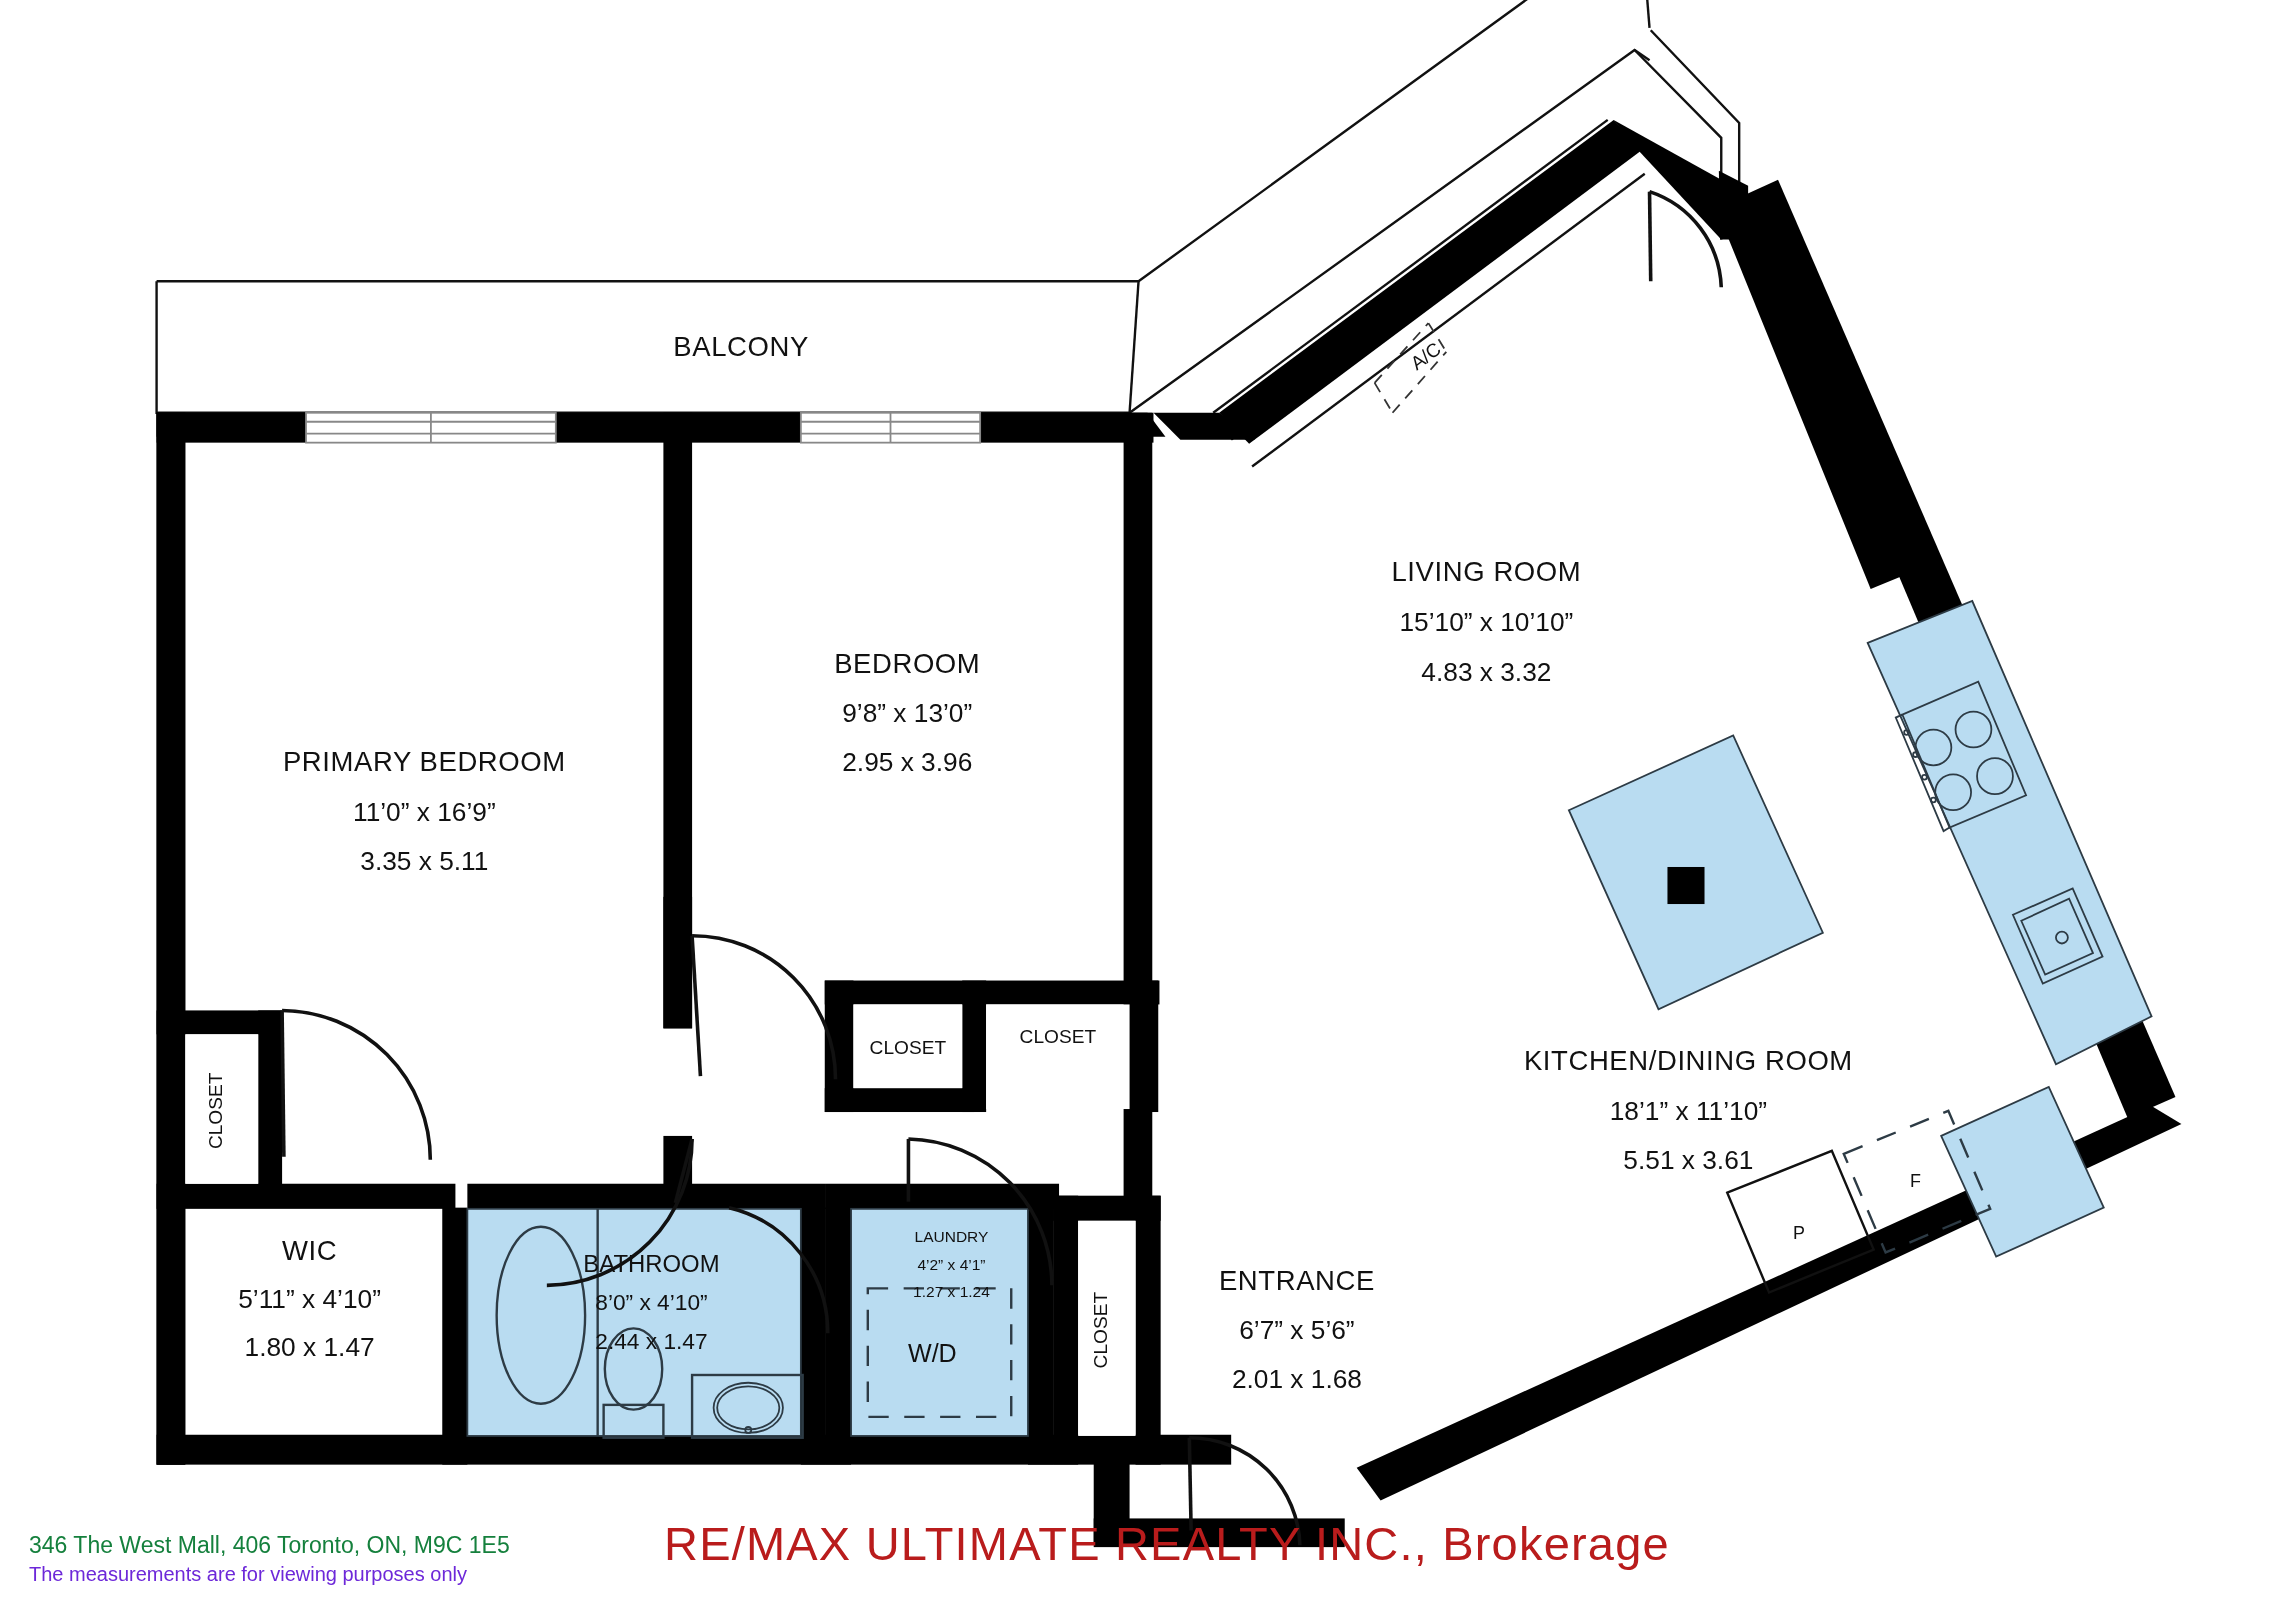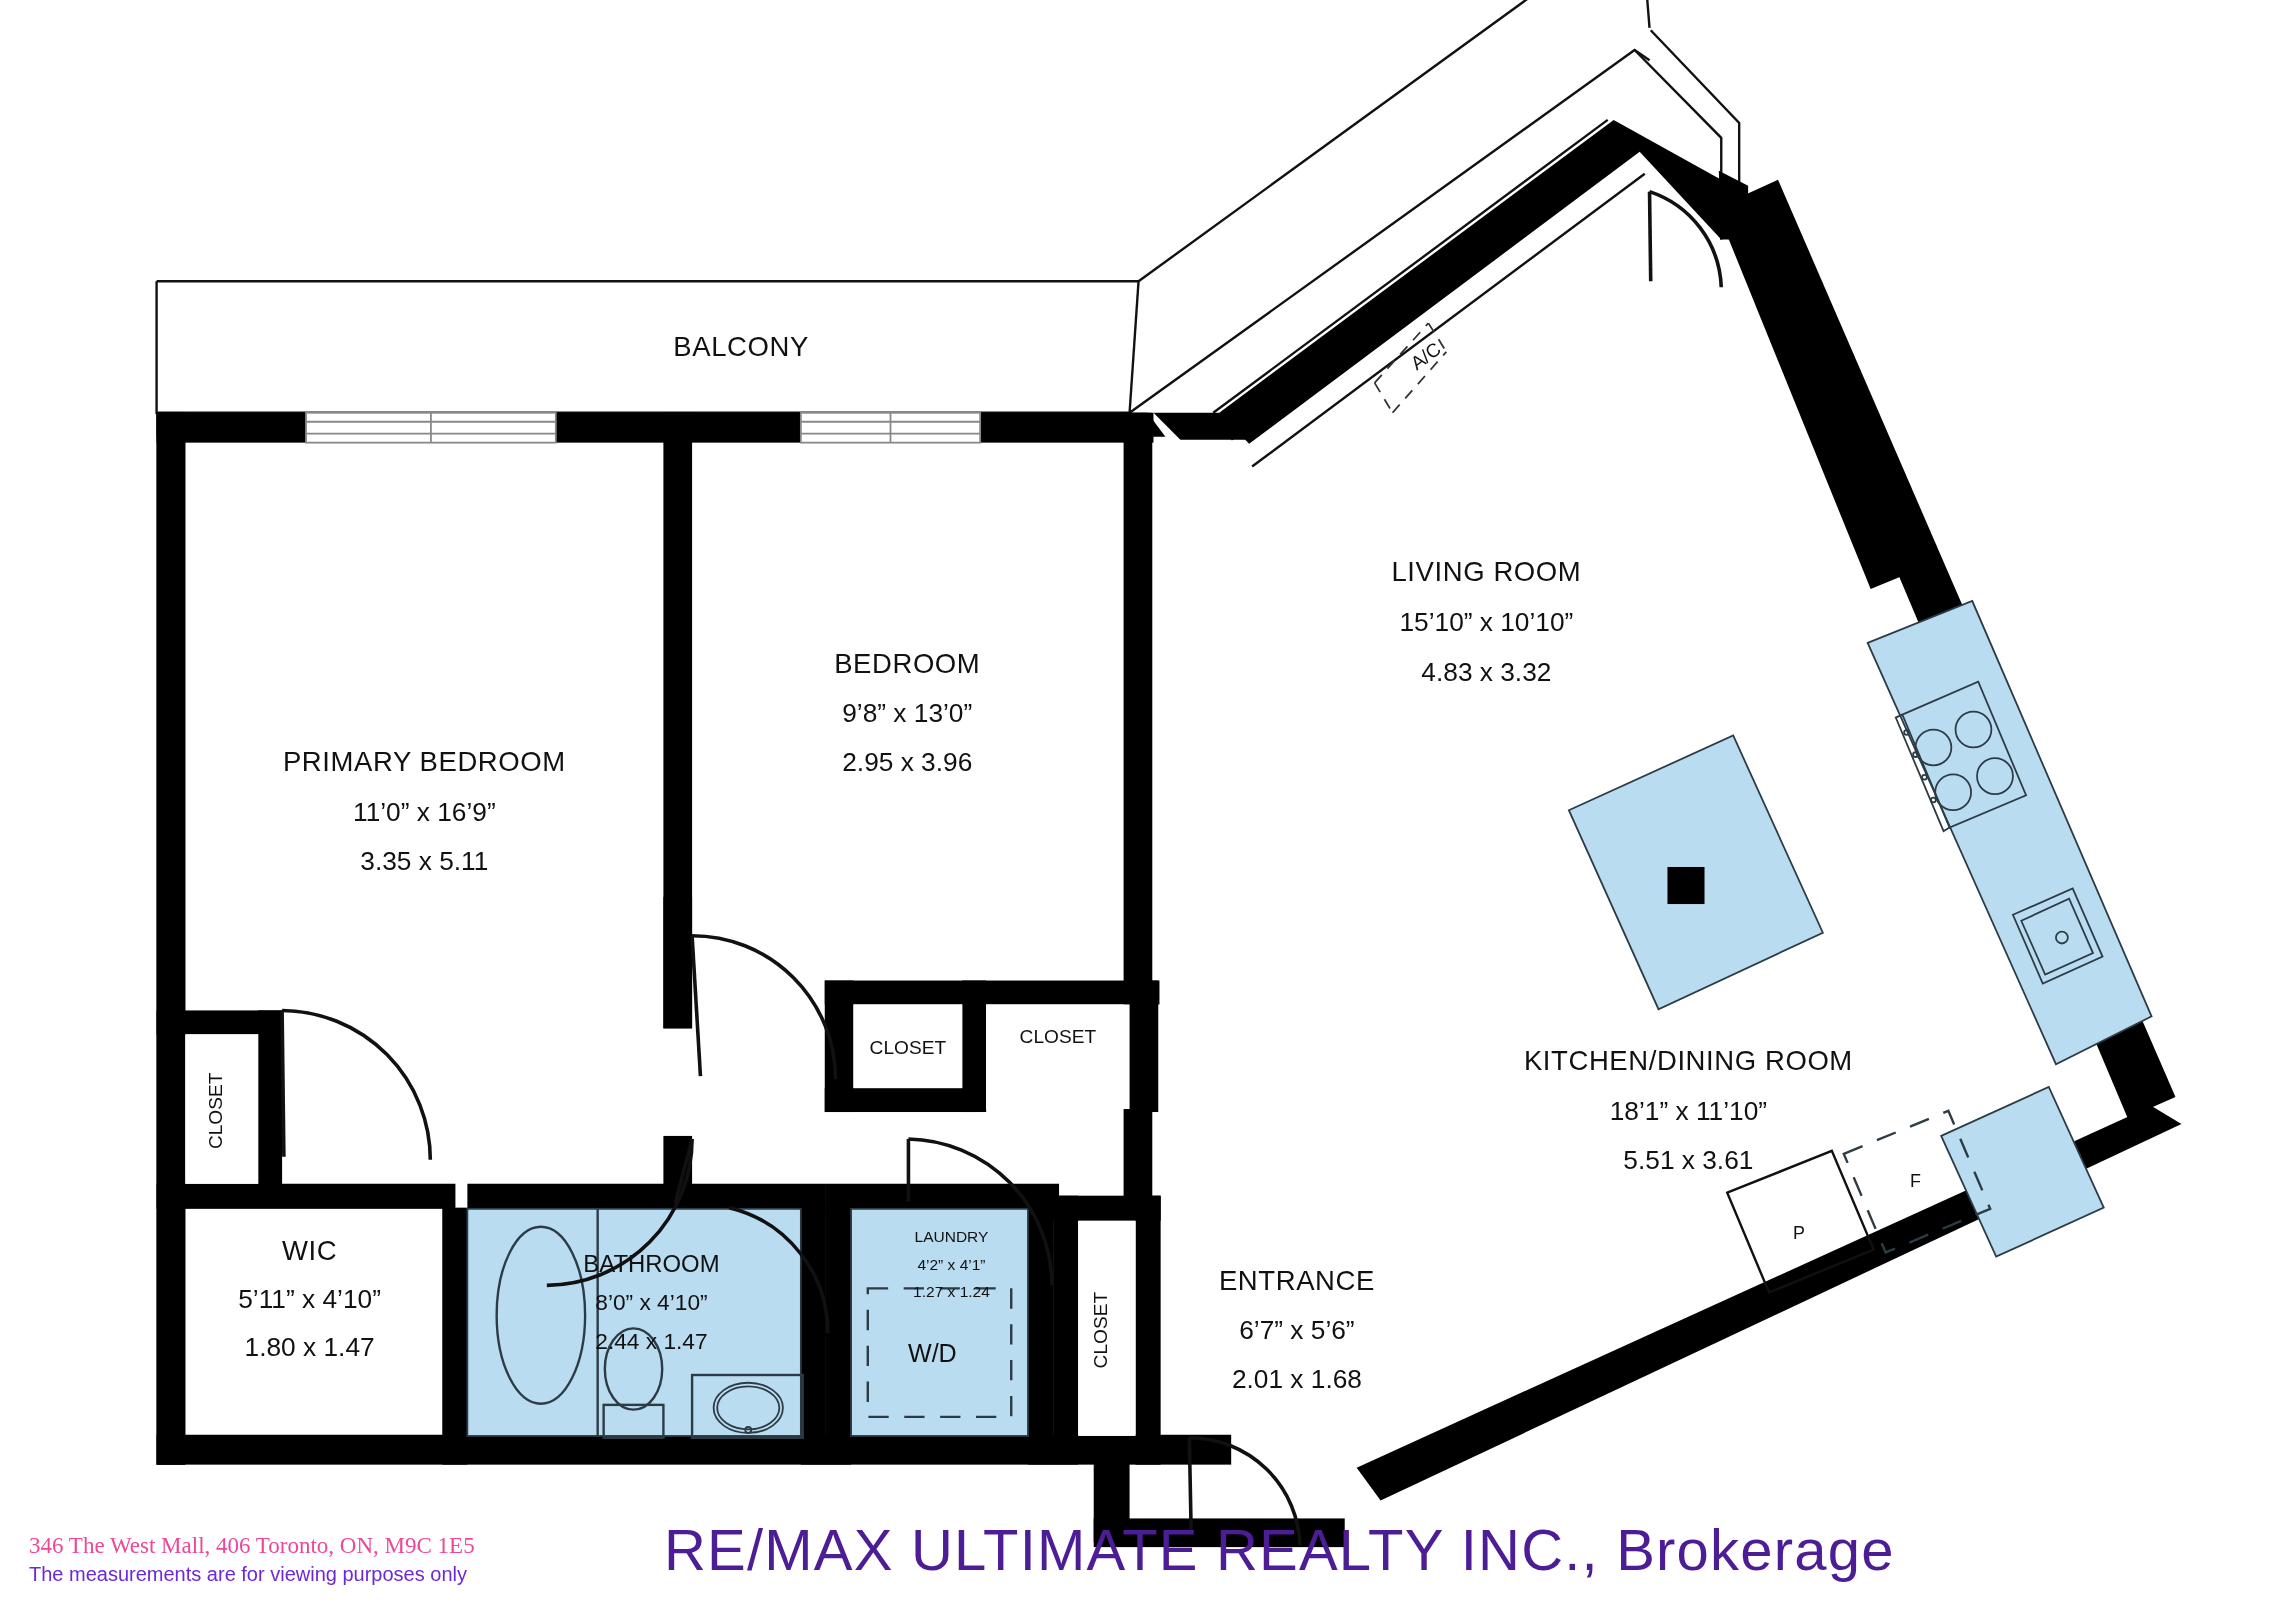--- a/index.html
+++ b/index.html
@@ -47,39 +47,39 @@
   .lbl-micro  { font-size: 30px; }
 
   #footer {
     position: absolute;
     left: 29px;
     top: 1530px;
     width: 897px;
   }
   #footer .addr {
     font-size: 23px;
-    color: #ec4899;
+    color: #15803d;
     line-height: 1.35;
     white-space: nowrap;
-    font-family: Liberation Serif, serif;
+    font-family: Liberation Sans, sans-serif;
   }
   #footer .disc {
     font-size: 20px;
     color: #6d28d9;
     line-height: 1.35;
     white-space: nowrap;
     font-family: "Liberation Sans", sans-serif;
   }
   #watermark {
     position: absolute;
     left: 664px;
     top: 1516px;
-    font-size: 58px;
+    font-size: 47px;
     letter-spacing: 1.2px;
-    color: #4c1d95;
+    color: #b91c1c;
     white-space: nowrap;
     font-family: "Liberation Sans", sans-serif;
     pointer-events: none;
   }
 </style>
 </head>
 <body>
 
 <div id="plan-root">
 

